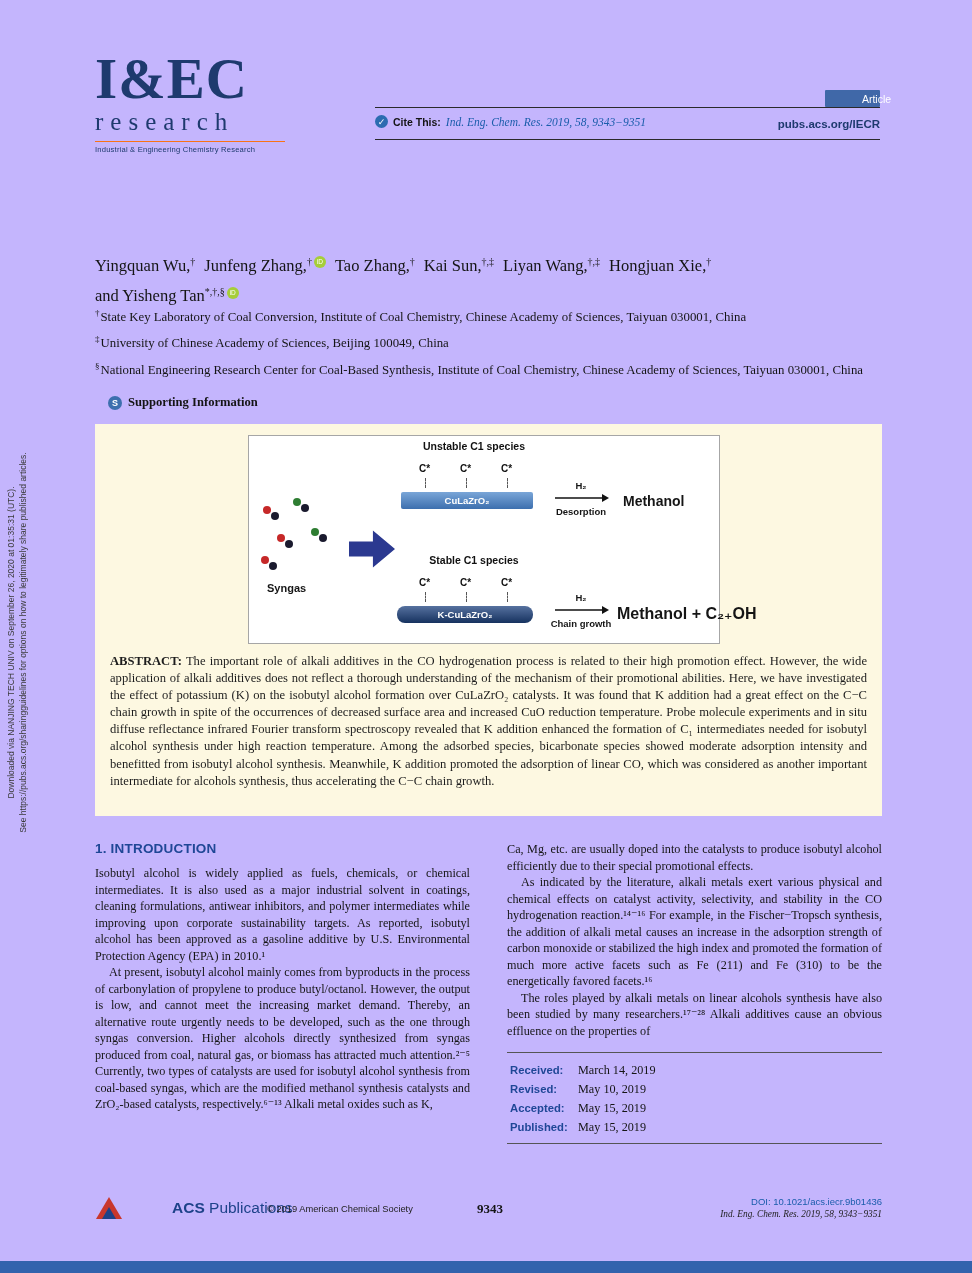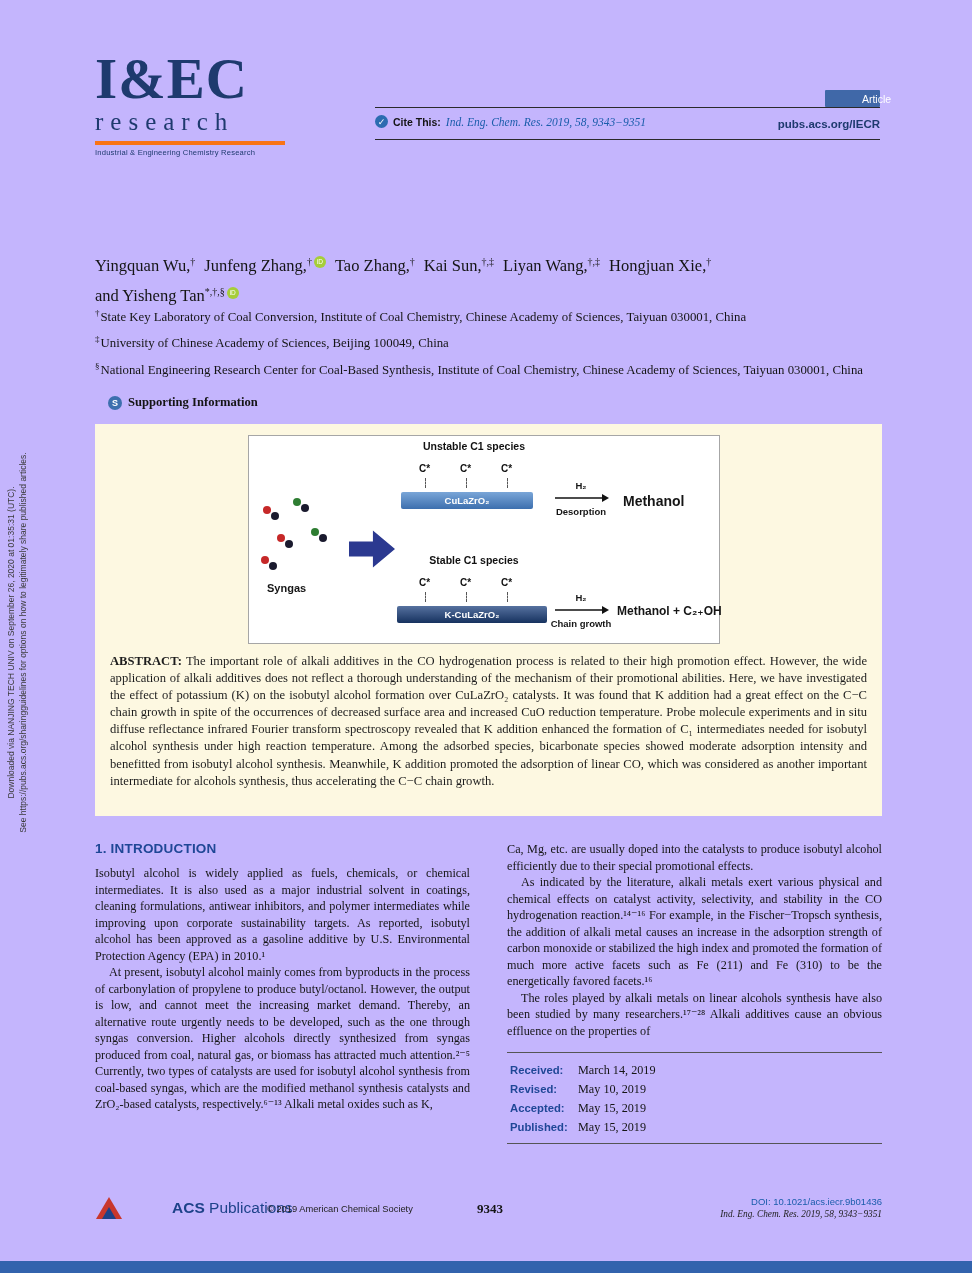--- a/index.html
+++ b/index.html
@@ -15,21 +15,21 @@
     position:absolute; left:6px; top:905px; width:525px;
     transform:rotate(-90deg); transform-origin:0 0;
     font-family:"Liberation Sans","DejaVu Sans",sans-serif;
     font-size:8.5px; line-height:11.5px; color:#3a3a3a; text-align:center;
   }
 
   
   .logo { position:absolute; left:95px; top:50px; width:190px; color:#1e3a6e; }
   .logo-main { font-weight:bold; font-size:57px; line-height:58px; letter-spacing:1px; }
   .logo-sub { font-size:25px; letter-spacing:7px; line-height:28px; margin-top:0px; }
-  .logo-caption { margin-top:5px; padding-top:3px; border-top:4px solid #f97316;
+  .logo-caption { margin-top:5px; padding-top:3px; border-top:1px solid #f97316;
     font-family:"Liberation Sans","DejaVu Sans",sans-serif; font-size:7.6px; letter-spacing:.2px; }
   .cite-rule-top { position:absolute; left:375px; top:107px; width:505px; height:1px; background:#2a2a2a; }
   .cite-rule-bot { position:absolute; left:375px; top:139px; width:505px; height:1px; background:#2a2a2a; }
   .cite-row { position:absolute; left:375px; top:115px; width:400px;
     font-size:11.5px; display:flex; align-items:center; gap:5px; }
   .cite-icon { display:inline-flex; width:13px; height:13px; border-radius:50%;
     background:#2b6cb0; color:#fff; font-size:9px; align-items:center; justify-content:center;
     font-family:"Liberation Sans","DejaVu Sans",sans-serif; }
   .cite-label { font-weight:bold; font-family:"Liberation Sans","DejaVu Sans",sans-serif; font-size:10.5px; }
   .cite-ref { font-style:italic; color:#1a5dab; }
@@ -184,29 +184,29 @@
 
       <div class="dg-label" style="left:120px; top:118px; width:210px;">Stable C1 species</div>
 
       <span class="cstar" style="left:170px; top:141px;">C*</span>
       <span class="cstar" style="left:211px; top:141px;">C*</span>
       <span class="cstar" style="left:252px; top:141px;">C*</span>
       <span class="dash" style="left:176px; top:156px;"></span>
       <span class="dash" style="left:217px; top:156px;"></span>
       <span class="dash" style="left:258px; top:156px;"></span>
 
-      <div class="slab slab2" style="left:148px; top:170px; width:150px;">K-CuLaZrO₂</div>
+      <div class="slab slab2" style="left:148px; top:170px; width:136px;border-radius:8px;">K-CuLaZrO₂</div>
 
       <div class="h2lab" style="left:300px; top:156px; width:64px;">H₂</div>
       <svg class="rxn-arrow" style="left:306px; top:170px;" width="54" height="8">
           <line x1="0" y1="4" x2="47" y2="4" stroke="#111" stroke-width="1.4"></line>
           <polygon points="47,0 54,4 47,8" fill="#111"></polygon>
         </svg>
       <div class="rxn-note" style="left:296px; top:182px; width:72px;">Chain growth</div>
-      <div class="product" style="left:368px; top:168px; font-size:12px;">Methanol + C₂₊OH</div>
+      <div class="product" style="left:368px; top:168px; font-size:16px;">Methanol + C₂₊OH</div>
 
       <span class="mol red" style="left:14px; top:70px;"></span>
       <span class="mol dk" style="left:22px; top:76px;"></span>
       <span class="mol grn" style="left:44px; top:62px;"></span>
       <span class="mol dk" style="left:52px; top:68px;"></span>
       <span class="mol red" style="left:28px; top:98px;"></span>
       <span class="mol dk" style="left:36px; top:104px;"></span>
       <span class="mol grn" style="left:62px; top:92px;"></span>
       <span class="mol dk" style="left:70px; top:98px;"></span>
       <span class="mol red" style="left:12px; top:120px;"></span>

